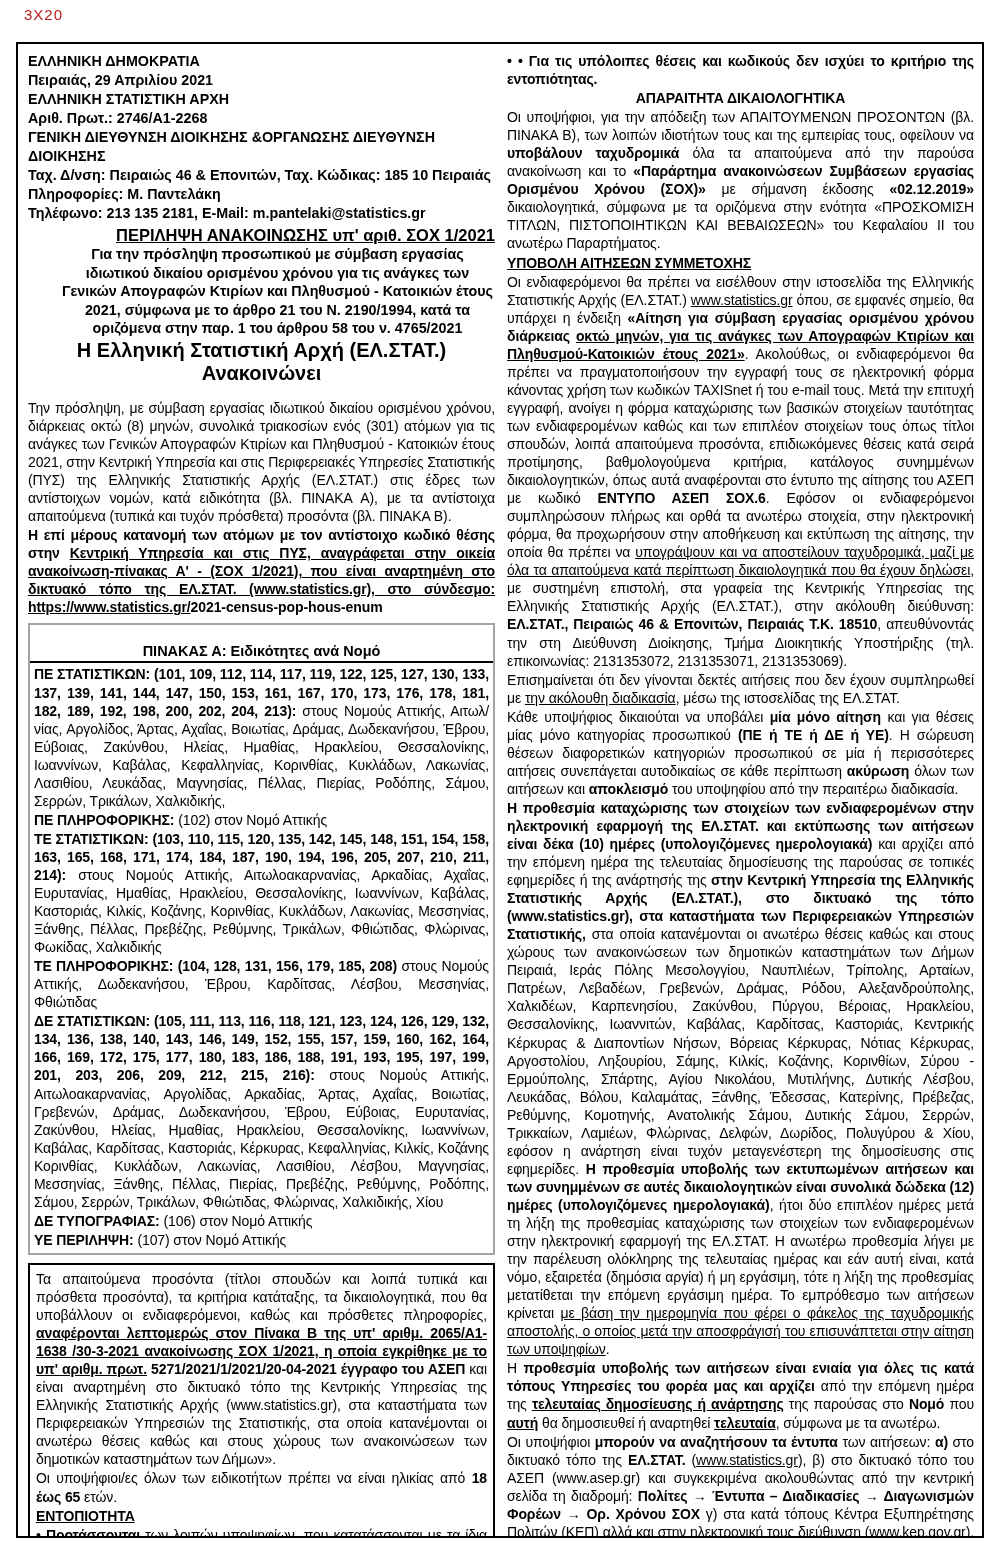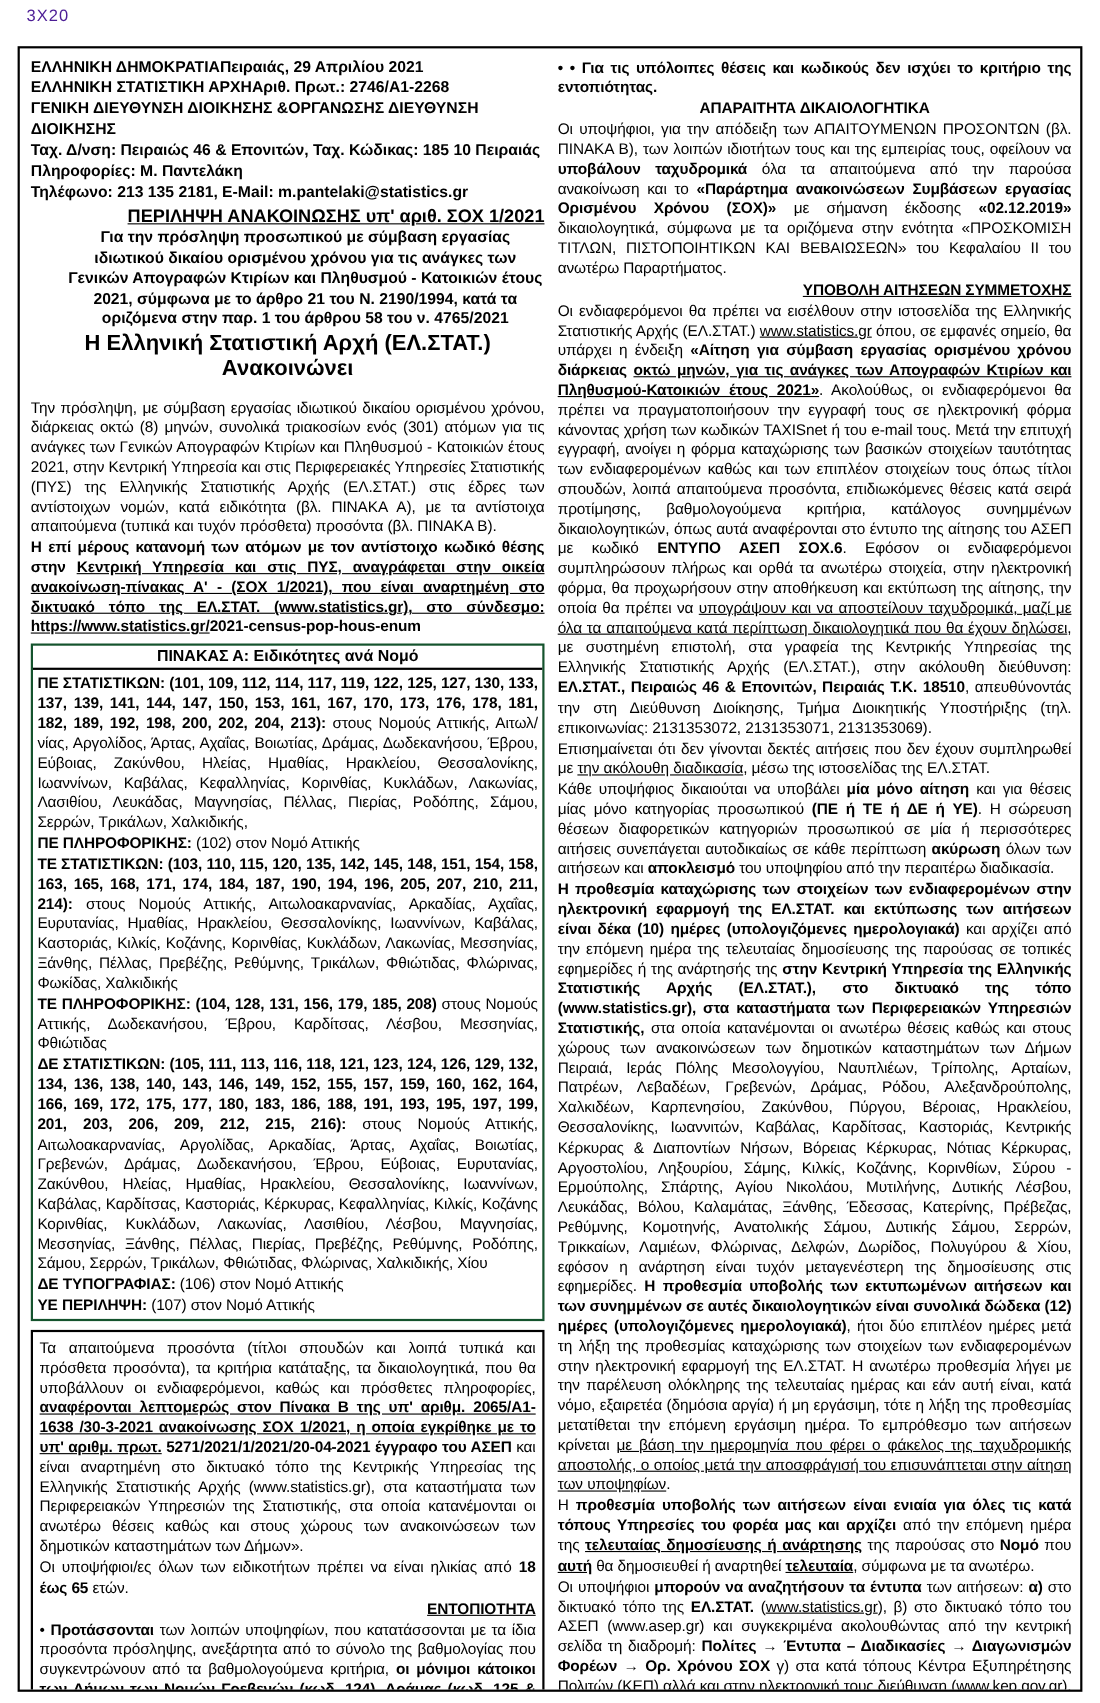--- a/index.html
+++ b/index.html
@@ -4,47 +4,47 @@
 <style>
   html,body{margin:0;padding:0;}
   body{
     width:1000px;height:1548px;position:relative;
     background:#ffffff;color:#000000;
     font-family:"Liberation Sans",sans-serif;
     -webkit-font-smoothing:antialiased;
   }
   .corner-label{
     position:absolute;top:6px;left:24px;
-    font-size:15px;letter-spacing:1px;color:#4c1d95;
+    font-size:15px;letter-spacing:1px;color:#b91c1c;
   }
   .doc{
     position:absolute;left:16px;top:42px;width:968px;height:1496px;
     border:2px solid #000;box-sizing:border-box;
     padding:8px 8px 6px 10px;
     display:flex;gap:12px;overflow:hidden;
   }
   .col{width:50%;min-width:0;}
   p{margin:0 0 1px 0;font-size:14px;line-height:1.29;text-align:justify;letter-spacing:-0.1px;}
   .b{font-weight:700;}
   .u{text-decoration:underline;}
-  .hdr-row{display:flex;justify-content:flex-start;font-weight:700;font-size:14.3px;line-height:1.33;}
+  .hdr-row{display:flex;justify-content:center;font-weight:700;font-size:14.3px;line-height:1.33;flex-direction:column;}
   .hdr-line{font-weight:700;font-size:14.3px;line-height:1.33;text-align:left;}
   .page-title{
     font-size:16.5px;font-weight:700;text-decoration:underline;
     text-align:right;margin:3px 0 0 0;letter-spacing:0;
   }
   .subtitle{font-weight:700;text-align:center;font-size:14.3px;line-height:1.3;margin-bottom:1px;margin-left:32px;}
   .announcer{font-weight:700;text-align:center;font-size:20px;margin-bottom:14px;}
-  .table-box{border:2px solid #14532d;margin:7px 0 8px 0;padding:0 4px 3px 4px;}
+  .table-box{border:2px solid #a3a3a3;margin:7px 0 8px 0;padding:16px 4px 3px 4px;}
   .table-title{
     font-weight:700;text-align:center;font-size:14.5px;
     border-bottom:2px solid #000;margin:0 -4px 2px -4px;padding:2px 4px;
   }
   .req-box{border:2px solid #000;padding:5px 6px 6px 6px;margin-top:8px;}
-  .heading-u{font-weight:700;text-decoration:underline;text-align:right;}
+  .heading-u{font-weight:700;text-decoration:underline;text-align:left;}
   .heading{font-weight:700;text-align:center;}
 </style>
 </head>
 <body>
 
 <div class="corner-label">3X20</div>
 
 <div class="doc">
 
   <div class="col">

